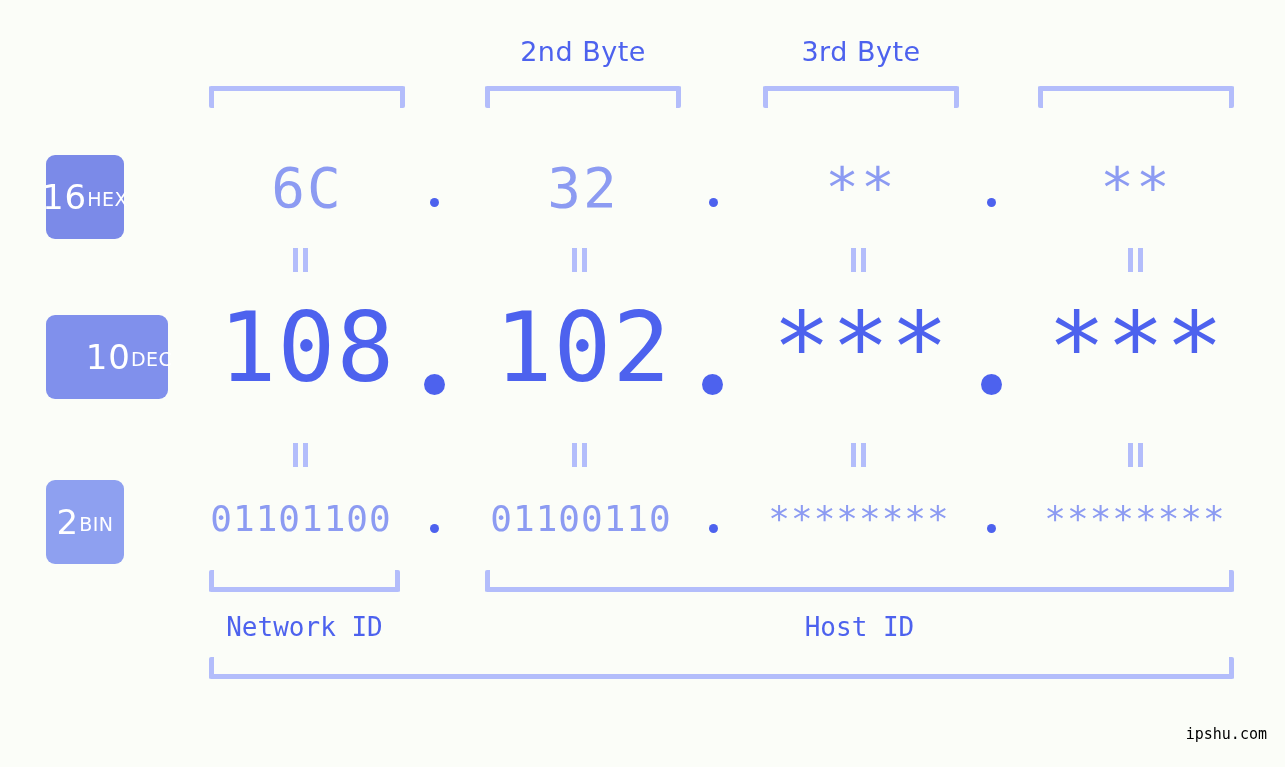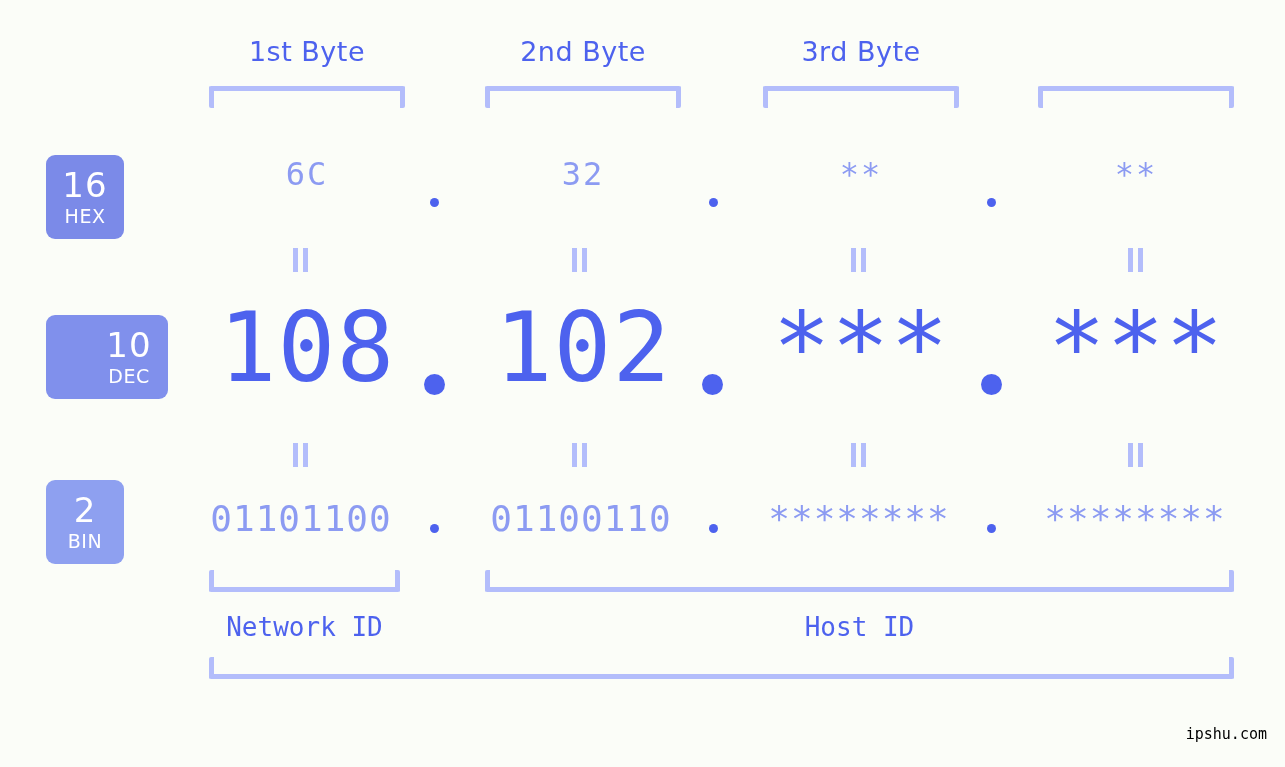--- a/index.html
+++ b/index.html
@@ -54,21 +54,21 @@
   
   .badge {
     position: absolute;
     left: 46px;
     width: 78px;
     height: 84px;
     border-radius: 9px;
     color: #ffffff;
     font-family: "DejaVu Sans", sans-serif;
     display: flex;
-    flex-direction: column;
+    flex-direction: row;
     align-items: center;
     justify-content: center;
     line-height: 1;
   }
   .badge .num {
     font-size: 34px;
     font-weight: 400;
     letter-spacing: 1px;
   }
   .badge .word {
@@ -79,21 +79,21 @@
   }
 
   
   .cell {
     position: absolute;
     text-align: center;
     white-space: nowrap;
     font-family: "DejaVu Sans Mono", monospace;
   }
   .row-hex .cell {
-    font-size: 32px;
+    font-size: 56px;
     color: #8c9bf2;
     letter-spacing: 2px;
   }
   .row-dec .cell {
     font-size: 96px;
     color: #4d62ee;
     letter-spacing: 1px;
   }
   .row-bin .cell {
     font-size: 36px;
@@ -155,21 +155,20 @@
     font-family: "DejaVu Sans Mono", monospace;
     font-size: 15px;
     color: #000000;
   }
 </style>
 </head>
 <body>
 
 <div class="stage">
 
-  <div class="byte-label" style="left:209px; width:196px;">1st Byte</div>
   <div class="byte-label" style="left:485px; width:196px;">2nd Byte</div>
   <div class="byte-label" style="left:763px; width:196px;">3rd Byte</div>
 
   <div class="bracket down" style="left:209px; top:86px; width:196px;"></div>
   <div class="bracket down" style="left:485px; top:86px; width:196px;"></div>
   <div class="bracket down" style="left:763px; top:86px; width:196px;"></div>
   <div class="bracket down" style="left:1038px; top:86px; width:196px;"></div>
 
   <div class="badge" style="top:155px; background:#7b8ae8;">
     <span class="num">16</span>

